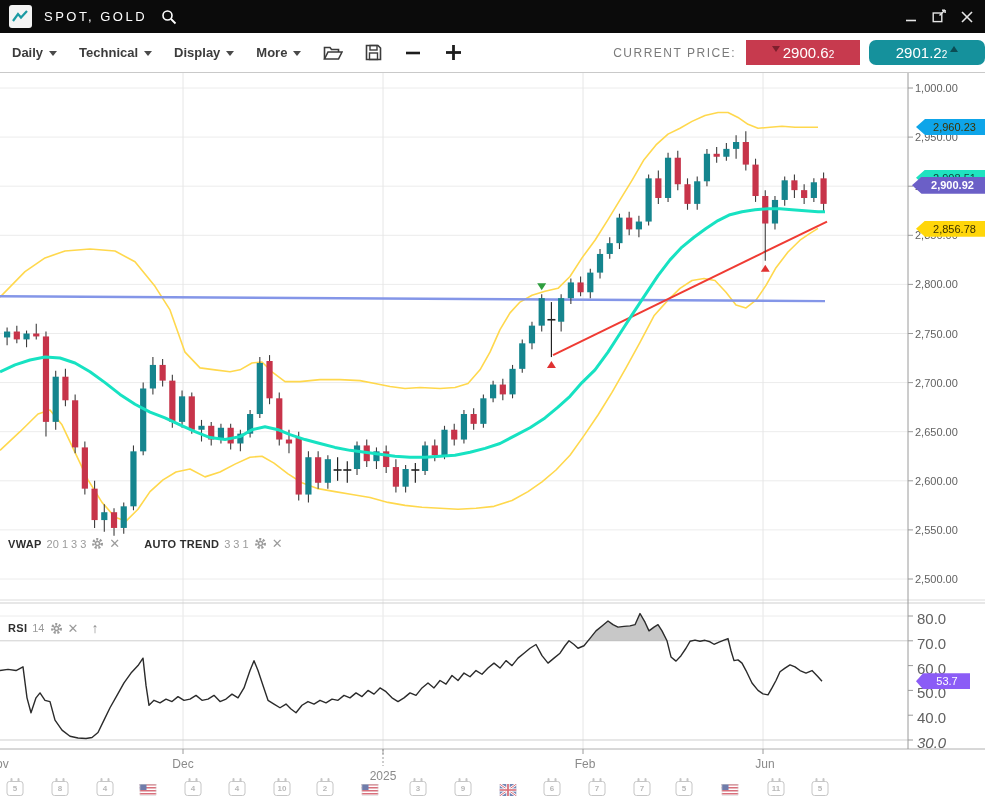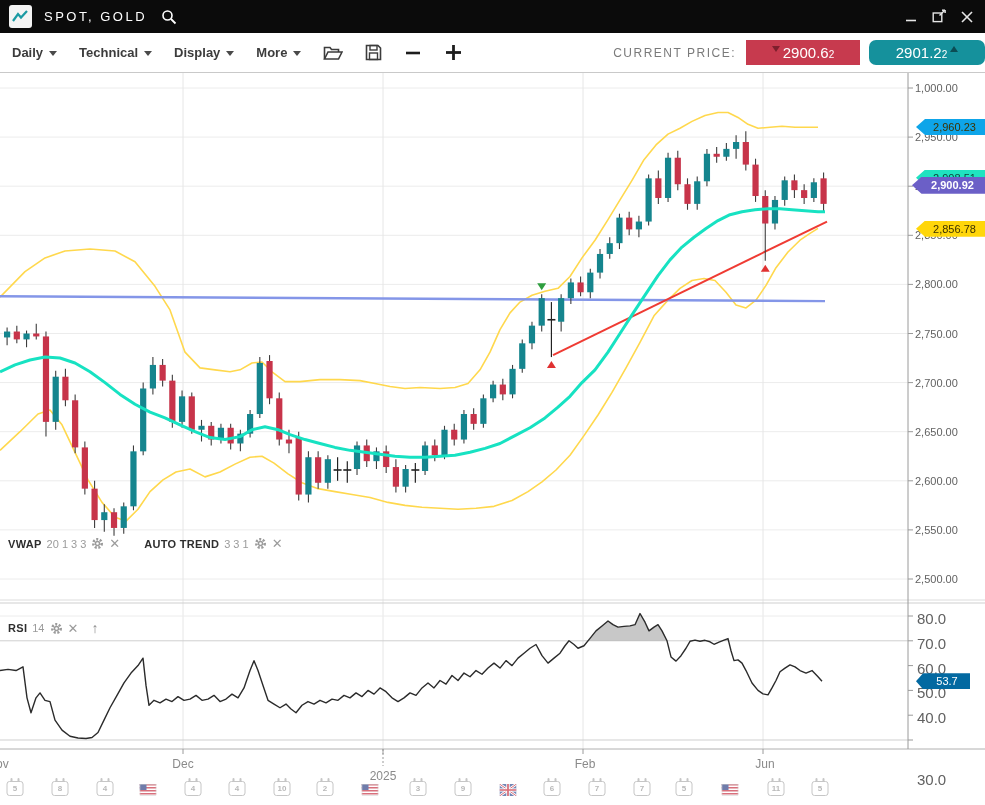--- a/index.html
+++ b/index.html
@@ -430,31 +430,31 @@
       <div class="ptick" style="top: 376.6px;">2,700.00</div>
       <div class="ptick" style="top: 425.7px;">2,650.00</div>
       <div class="ptick" style="top: 474.8px;">2,600.00</div>
       <div class="ptick" style="top: 523.9px;">2,550.00</div>
       <div class="ptick" style="top: 573px;">2,500.00</div>
       <div class="rtick" style="top: 610px;">80.0</div>
       <div class="rtick" style="top: 634.8px;">70.0</div>
       <div class="rtick" style="top: 659.6px;">60.0</div>
       <div class="rtick" style="top: 684.4px;">50.0</div>
       <div class="rtick" style="top: 709.2px;">40.0</div>
-      <div class="rtick" style="top: 771px;">30.0</div>
+      <div class="rtick" style="top: 734px; font-style: italic;">30.0</div>
       <div class="month" style="left: -2px;">Nov</div>
       <div class="month" style="left: 183px;">Dec</div>
       <div class="month" style="left: 585px;">Feb</div>
       <div class="month" style="left: 765px;">Jun</div>
       <div class="year" style="left: 383px; text-align: right;">2025</div>
       <div class="tag" style="top: 119.054px; background: #0ea5e9; color: rgb(61, 50, 0);">2,960.23</div>
       <div class="tag" style="top: 169.843px; background: rgb(31, 227, 192); color: rgb(11, 63, 56);">2,908.51</div>
       <div class="tag big" style="top: 176.797px; background: rgb(107, 95, 199); color: rgb(255, 255, 255);">2,900.92</div>
       <div class="tag" style="top: 220.642px; background: rgb(255, 214, 10); color: rgb(61, 50, 0);">2,856.78</div>
-      <div class="tag" style="top: 673.224px; width: 54px; background: #0369a1; color: rgb(255, 255, 255);">53.7</div>
+      <div class="tag" style="top: 673.224px; width: 54px; background: #8b5cf6; color: rgb(255, 255, 255);">53.7</div>
       <div class="ev" style="left: 15px;">
         <span class="cal">5</span>
       </div>
       <div class="ev" style="left: 60px;">
         <span class="cal">8</span>
       </div>
       <div class="ev" style="left: 105px;">
         <span class="cal">4</span>
       </div>
       <div class="ev" style="left: 148px; top: 782px;"><svg width="17" height="12" viewBox="0 0 17 12">

